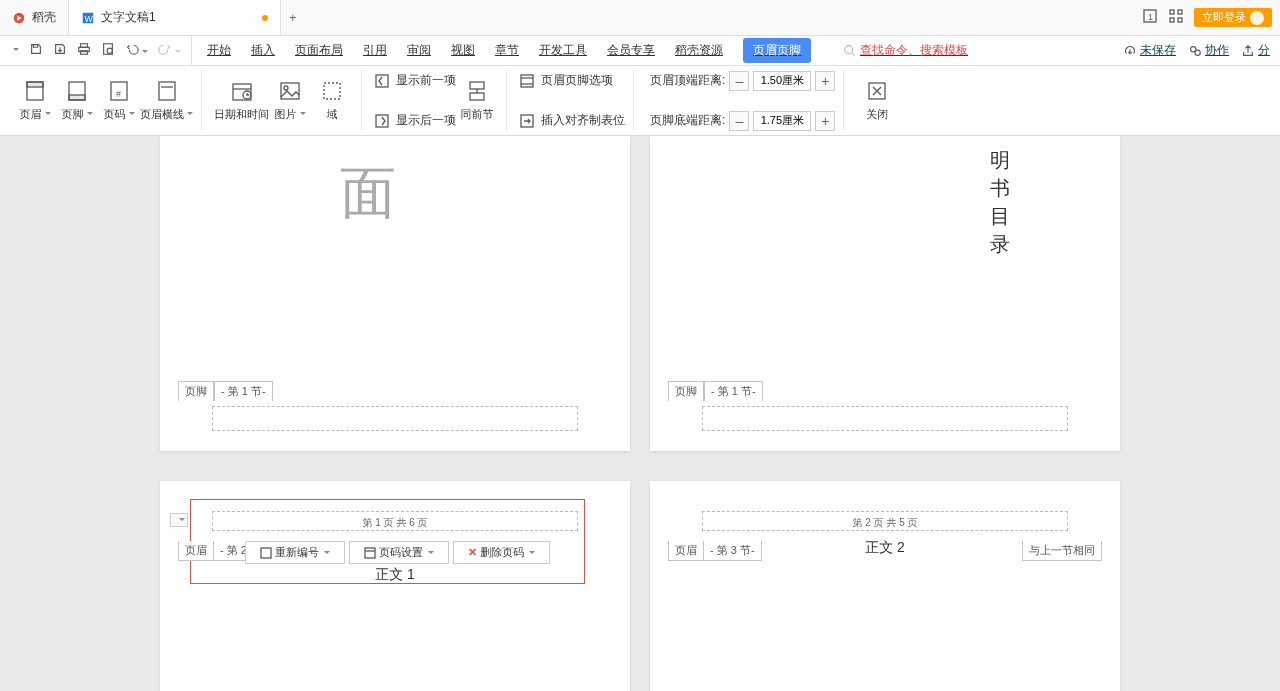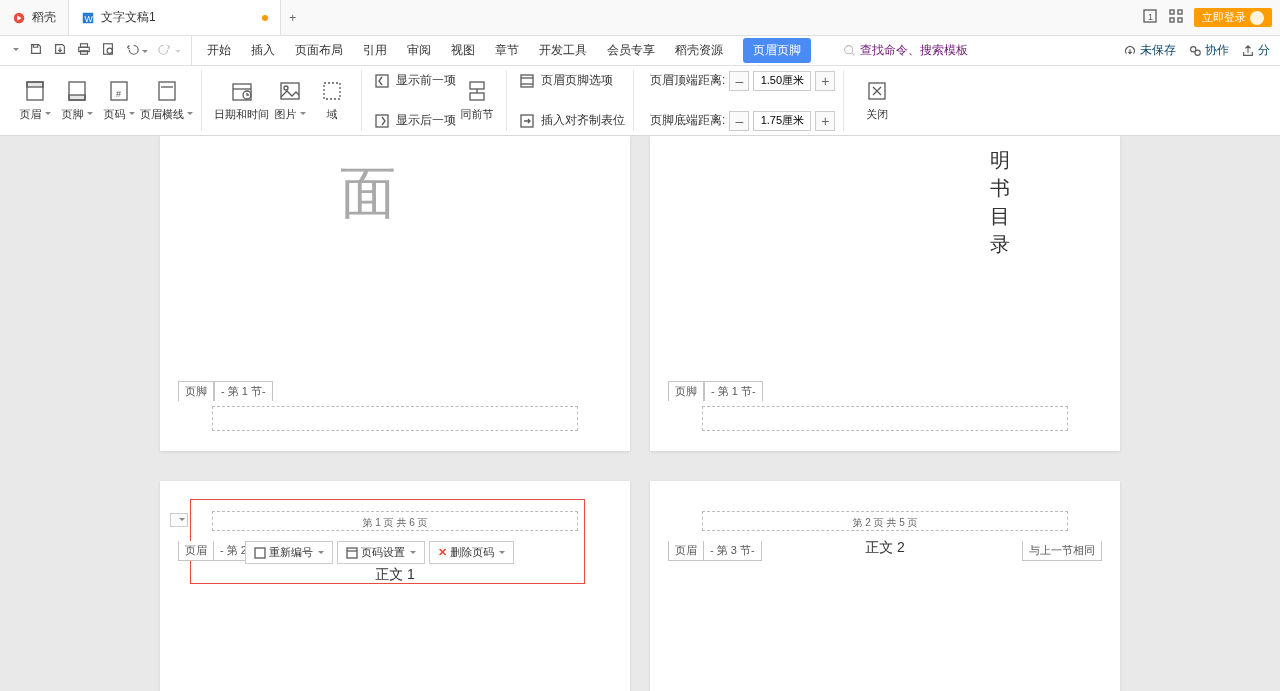--- a/index.html
+++ b/index.html
@@ -10,28 +10,28 @@
 .tab { display: flex; align-items: center; padding: 0 12px; height: 100%; gap: 6px; cursor: pointer; border-right: 1px solid #e0e0e0; }
 .tab.active { background: #fff; }
 .tab-icon { width: 14px; height: 14px; display: inline-flex; align-items: center; justify-content: center; }
 .dot-orange { width: 6px; height: 6px; border-radius: 50%; background: #ff9800; }
 .add-tab { width: 24px; text-align: center; color: #666; cursor: pointer; }
 .tabs-right { margin-left: auto; display: flex; align-items: center; gap: 10px; padding-right: 8px; }
 .login-btn { background: #ff9c00; color: #fff; padding: 2px 8px; border-radius: 2px; font-size: 11px; display: flex; align-items: center; gap: 4px; }
 .avatar { width: 14px; height: 14px; border-radius: 50%; background: #fff3e0; display: inline-block; }
 
 
-.menubar { display: flex; align-items: center; height: 30px; border-bottom: 1px solid #e0e0e0; }
+.menubar { display: flex; align-items: center; height: 30px; border-bottom: 1px solid #e0e0e0; text-decoration: underline; }
 .qat { display: flex; align-items: center; gap: 10px; padding: 0 10px; border-right: 1px solid #e0e0e0; height: 100%; }
 .qat svg { width: 14px; height: 14px; }
 .dd::after { content: ""; display: inline-block; border: 3px solid transparent; border-top-color: #888; margin-left: 3px; vertical-align: middle; }
 .menus { display: flex; align-items: center; gap: 20px; padding: 0 15px; }
 .menu-item { color: #333; cursor: pointer; }
 .menu-item.active { background: #4a8bf5; color: #fff; padding: 4px 10px; border-radius: 3px; }
-.search-box { margin-left: 12px; color: #701a75; display: flex; align-items: center; gap: 4px; }
+.search-box { margin-left: 12px; color: #ef4444; display: flex; align-items: center; gap: 4px; }
 .right-actions { margin-left: auto; display: flex; align-items: center; gap: 12px; padding-right: 10px; color: #0c4a6e; }
 .right-actions .item { display: flex; align-items: center; gap: 3px; cursor: pointer; }
 
 
 .ribbon { display: flex; align-items: flex-start; height: 70px; border-bottom: 1px solid #d7d7d7; padding: 4px 6px; gap: 4px; }
 .rgroup { display: flex; align-items: center; height: 100%; padding: 0 8px; border-right: 1px solid #e8e8e8; }
 .rgroup:last-child { border-right: none; }
 .big-btn { display: flex; flex-direction: column; align-items: center; justify-content: center; min-width: 42px; height: 60px; cursor: pointer; gap: 4px; }
 .big-btn .ic { width: 24px; height: 24px; display: flex; align-items: center; justify-content: center; }
 .big-btn .lbl { font-size: 11px; color: #333; }
@@ -63,21 +63,21 @@
 .header-tab { position: absolute; top: 60px; left: 18px; display: flex; }
 .header-tab .seg, .header-tab-r .seg { border: 1px solid #c4c4c4; border-top: none; padding: 2px 6px; font-size: 11px; color: #555; background: #fff; }
 .header-tab-r { position: absolute; top: 60px; right: 18px; display: flex; }
 
 .pg-text { position: absolute; top: 35px; width: 100%; text-align: center; font-size: 10px; color: #666; }
 .body-label { position: absolute; top: 75px; width: 100%; text-align: center; font-size: 14px; color: #333; }
 
 .red-box { position: absolute; border: 1px solid #e74c3c; top: 18px; left: 30px; width: 395px; height: 85px; pointer-events: none; }
 
 .popup { position: absolute; top: 60px; left: 85px; display: flex; gap: 4px; }
-.popbtn { border: 1px solid #ccc; background: #fff; padding: 3px 8px; font-size: 11px; display: flex; align-items: center; gap: 3px; cursor: pointer; }
+.popbtn { border: 1px solid #ccc; background: #fff; padding: 3px 14px; font-size: 11px; display: flex; align-items: center; gap: 3px; cursor: pointer; }
 .popbtn .ic { width: 12px; height: 12px; }
 .popbtn .dd-sm::after { content: ""; display: inline-block; border: 3px solid transparent; border-top-color: #888; margin-left: 2px; }
 .x-red { color: #e74c3c; font-weight: bold; }
 
 .mini-dd { position: absolute; top: 32px; left: 10px; border: 1px solid #ccc; width: 18px; height: 14px; background: #fafafa; }
 .mini-dd::after { content: ""; position: absolute; right: 2px; top: 4px; border: 3px solid transparent; border-top-color: #888; }
 
 svg { stroke: #5a5a5a; stroke-width: 1.3; fill: none; }
 .blue svg { stroke: #2878d6; }
 </style>

